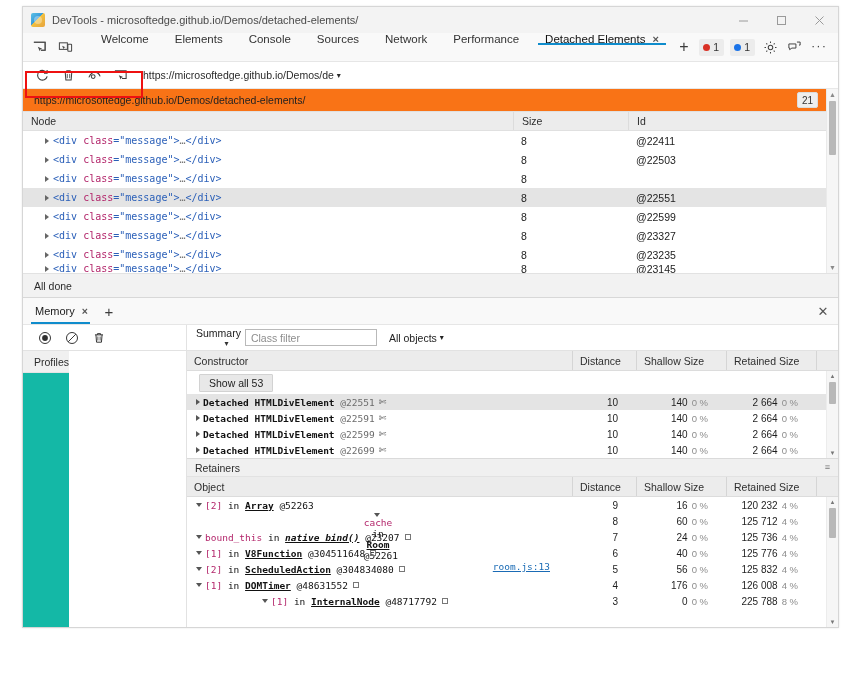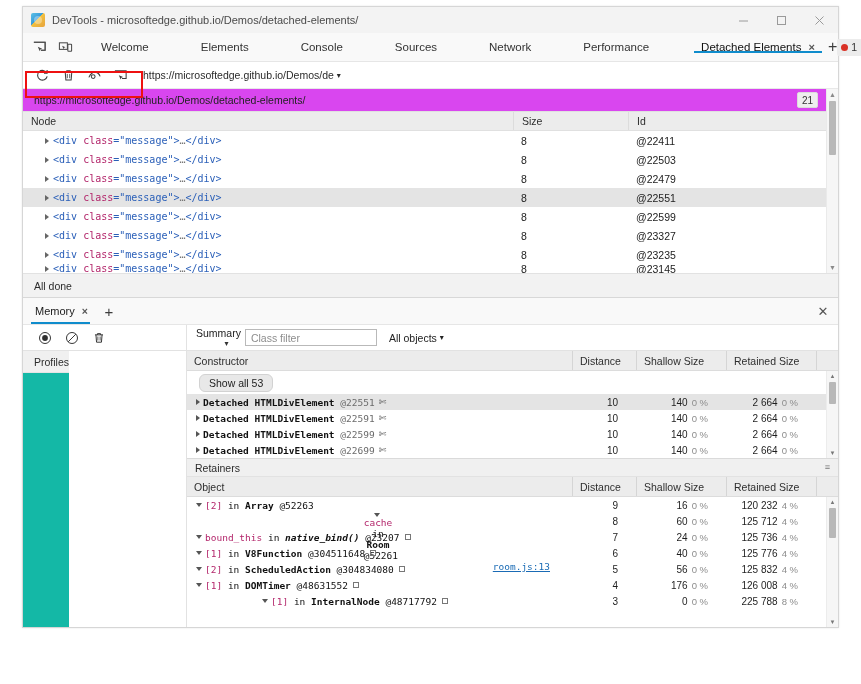--- a/index.html
+++ b/index.html
@@ -85,21 +85,21 @@
   .ts-icons {
     display: flex; align-items: center;
     padding-left: 8px;
     gap: 9px;
   }
   .ts-icon {
     width: 17px; height: 17px;
     display: flex; align-items: center; justify-content: center;
     color: #4a4a4a;
   }
-  .ts-tabs { display: flex; align-items: center; margin-left: 14px; gap: 26px; }
+  .ts-tabs { display: flex; align-items: flex-start; margin-left: 14px; }
   .ts-tab {
     display: flex; align-items: center;
     padding: 0 13px;
     font-size: 11.5px;
     color: #333333;
     white-space: nowrap;
     position: relative;
   }
   .ts-tab.active { color: #111111; }
   .ts-tab.active::after {
@@ -202,21 +202,21 @@
   .de-main {
     flex: 1 1 auto;
     min-width: 0;
     display: flex;
     flex-direction: column;
   }
   .de-urlrow {
     height: 26px;
     display: flex; align-items: center;
     padding: 0 8px 0 11px;
-    background: #d946ef;
+    background: #f97316;
   }
   .de-url {
     font-size: 10.5px;
     color: #222;
     white-space: nowrap;
   }
   .de-count {
     margin-left: auto;
     min-width: 18px;
     height: 16px;
@@ -442,21 +442,21 @@
   .ctor-area {
     flex: 0 0 auto;
     display: flex;
     background: #fff;
   }
   .ctor-rows { flex: 1 1 auto; min-width: 0; }
   .showall-wrap { height: 23px; display: flex; align-items: center; padding-left: 12px; }
   .showall {
     background: #e8e8e8;
     border: 1px solid #d2d2d2;
-    border-radius: 6px;
+    border-radius: 1px;
     font-size: 10.5px;
     color: #222;
     padding: 2px 9px;
   }
   .g-row {
     display: flex;
     height: 16px;
     font-size: 10px;
     align-items: center;
     color: #1e1e1e;
@@ -544,21 +544,21 @@
     vertical-align: middle;
   }
   .twisty.right {
     border-top: 3.5px solid transparent;
     border-bottom: 3.5px solid transparent;
     border-left: 4px solid #555;
     border-right: 0;
   }
   .idx { color: #b3266b; font-family: "DejaVu Sans Mono", monospace; font-size: 9.5px; }
   .inword { color: #111; font-family: "DejaVu Sans Mono", monospace; font-size: 9.5px; }
-  .clsname { color: #111; font-family: "DejaVu Sans Mono", monospace; font-size: 9.5px; font-weight: bold; }
+  .clsname { color: #111; font-family: "DejaVu Sans Mono", monospace; font-size: 9.5px; font-weight: bold; text-decoration: underline; }
   .ret-link-cell { margin-left: auto; padding-right: 10px; }
 </style>
 </head>
 <body>
 
 <div class="page">
 
   <div class="devtools-window">
 
     <div class="titlebar">
@@ -718,21 +718,20 @@
                   </div>
                   <div class="cell col-size">8</div>
                   <div class="cell col-id">@22503</div>
                 </div>
                 <div class="de-row">
                   <div class="cell col-node">
                     <span class="tri"></span>
                     <span class="code"><span class="c-tag">&lt;div</span> <span class="c-attr">class</span><span class="c-val">="message"</span><span class="c-tag">&gt;</span><span class="c-dots">…</span><span class="c-tag">&lt;/div&gt;</span></span>
                   </div>
                   <div class="cell col-size">8</div>
-                  <div class="cell col-id">@22479</div>
                 </div>
                 <div class="de-row sel">
                   <div class="cell col-node">
                     <span class="tri"></span>
                     <span class="code"><span class="c-tag">&lt;div</span> <span class="c-attr">class</span><span class="c-val">="message"</span><span class="c-tag">&gt;</span><span class="c-dots">…</span><span class="c-tag">&lt;/div&gt;</span></span>
                   </div>
                   <div class="cell col-size">8</div>
                   <div class="cell col-id">@22551</div>
                 </div>
                 <div class="de-row">

